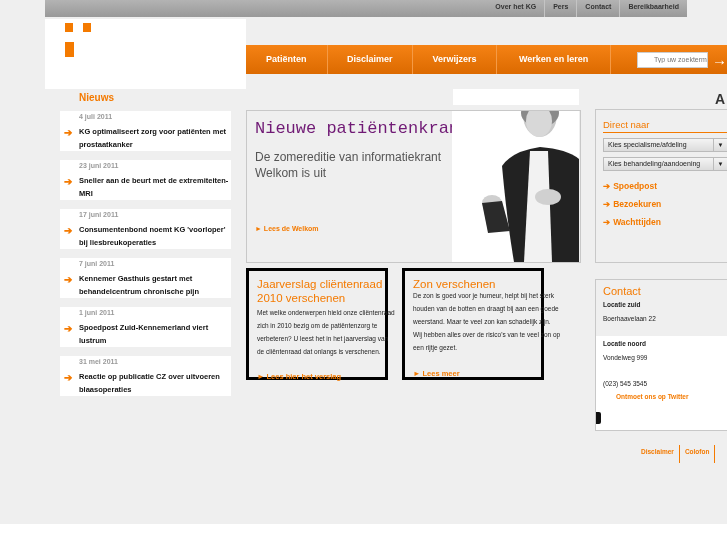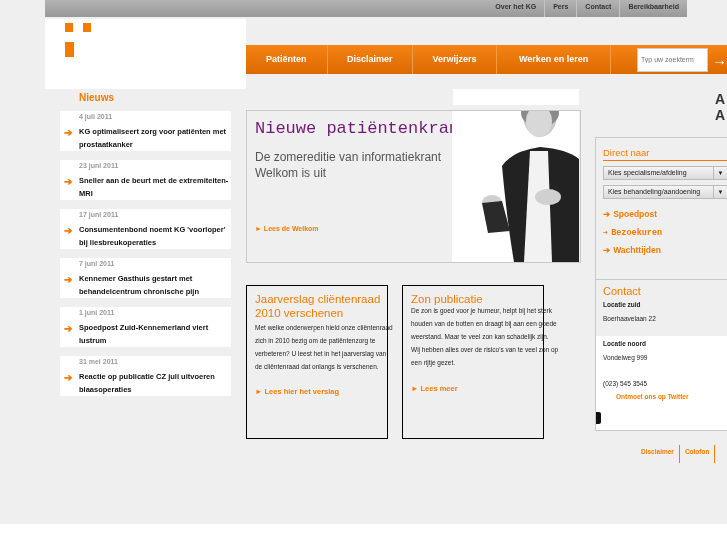--- a/index.html
+++ b/index.html
@@ -19,51 +19,51 @@
   .logo-box { position: absolute; left: 45px; top: 19px; width: 201px; height: 70px; background: #fff; }
   .logo-sq { position: absolute; background: #f47a00; }
   .logo-text { position: absolute; left: 82px; top: 22px; font-size: 18px; line-height: 18px; color: #666a6e;
     font-family: "DejaVu Sans", sans-serif; letter-spacing: -0.3px; }
 
   
   .nav { position: absolute; left: 246px; top: 45px; width: 481px; height: 29px;
     background: linear-gradient(#f58214, #dc6a00); display: flex; align-items: center; }
   .nav-item { color: #fff; font-size: 9px; font-weight: bold; text-align: center; line-height: 29px;
     border-right: 1px solid #f59a45; height: 29px; }
-  .nav-search { margin-left: 26px; width: 71px; height: 24px; background: #fff; border: 1px solid #ccc;
-    font-size: 7px; color: #555; line-height: 14px; padding-left: 3px; font-family: "Liberation Sans", sans-serif; }
+  .nav-search { margin-left: 26px; width: 71px; height: 16px; background: #fff; border: 1px solid #ccc;
+    font-size: 7px; color: #555; line-height: 14px; padding-left: 16px; font-family: "Liberation Sans", sans-serif; }
   .nav-go { color: #fff; font-size: 15px; font-weight: bold; margin-left: 4px; line-height: 29px; }
 
   
   .news-title { position: absolute; left: 79px; top: 92px; font-size: 10px; font-weight: bold; color: #f47a00; }
   .news-item { position: absolute; left: 60px; width: 171px; background: #fff; }
   .news-date { position: absolute; left: 19px; top: 2px; font-size: 7px; font-weight: bold; color: #999; }
   .news-arrow { position: absolute; left: 4px; font-size: 10px; color: #f47a00; font-weight: bold; }
   .news-text { position: absolute; left: 19px; top: 14px; width: 150px; font-size: 7.5px; font-weight: bold;
     color: #111; line-height: 13px; }
 
   
   .feature { position: absolute; left: 246px; top: 110px; width: 335px; height: 153px;
     border: 1px solid #c8c8c8; background: #efefef; }
   .feature-photo-top { position: absolute; left: 453px; top: 89px; width: 126px; height: 16px; background: #fff; }
   .feature-photo { position: absolute; left: 452px; top: 111px; width: 127px; height: 151px; background: #fff; overflow: hidden; }
   .feature-title { position: absolute; left: 8px; top: 8px; font-size: 17px; color: #701a75; font-family: Liberation Mono, monospace; }
   .feature-sub { position: absolute; left: 8px; top: 38px; width: 200px; font-size: 12px; color: #555; line-height: 16px; }
   .feature-link { position: absolute; left: 8px; top: 114px; font-size: 7px; font-weight: bold; color: #f47a00; }
 
   
-  .box { position: absolute; top: 285px; height: 154px; border: 1px solid #000000; background: #efefef; }
+  .box { position: absolute; top: 268px; height: 112px; border: 3px solid #000000; background: #efefef; }
   .box-title { position: absolute; left: 8px; top: 6px; font-size: 11.5px; color: #f47a00; line-height: 14px; }
   .box-body { position: absolute; left: 8px; font-size: 6.5px; color: #222; line-height: 13px; }
   .box-link { position: absolute; left: 8px; font-size: 7.5px; font-weight: bold; color: #f47a00; }
 
   
   .font-size { position: absolute; left: 715px; top: 91px; font-size: 14px; color: #333; font-weight: bold; }
   .direct { position: absolute; left: 595px; top: 109px; width: 132px; height: 154px; border: 1px solid #c8c8c8;
-    border-right: none; background: #efefef; margin-top: 28px; }
+    border-right: none; background: #efefef; }
   .direct-title { position: absolute; left: 7px; top: 9px; font-size: 9.5px; color: #f47a00; }
   .direct-line { position: absolute; left: 7px; top: 22px; width: 125px; height: 1px; background: #f47a00; }
   .select { position: absolute; left: 7px; width: 125px; height: 14px; border: 1px solid #bbb;
     background: linear-gradient(#f4f4f4, #dcdcdc); font-size: 7px; color: #222; line-height: 12px; padding-left: 4px; }
   .select .caret { position: absolute; right: 0; top: 0; width: 14px; height: 12px; border-left: 1px solid #bbb;
     text-align: center; font-size: 6px; line-height: 12px; }
   .quick { position: absolute; left: 7px; font-size: 8.5px; font-weight: bold; color: #f47a00; }
   .quick .arr { margin-right: 3px; }
 
   .contact { position: absolute; left: 595px; top: 279px; width: 132px; height: 152px; border: 1px solid #c8c8c8;
@@ -131,21 +131,21 @@
   <div class="news-text">Kennemer Gasthuis gestart met behandelcentrum chronische pijn</div>
 </div>
 <div class="news-item" style="top:307px;height:40px;">
   <div class="news-date">1 juni 2011</div>
   <span class="news-arrow" style="top:16px;">➔</span>
   <div class="news-text">Spoedpost Zuid-Kennemerland viert lustrum</div>
 </div>
 <div class="news-item" style="top:356px;height:40px;">
   <div class="news-date">31 mei 2011</div>
   <span class="news-arrow" style="top:16px;">➔</span>
-  <div class="news-text">Reactie op publicatie CZ juli uitvoeren blaasoperaties</div>
+  <div class="news-text">Reactie op publicatie CZ over uitvoeren blaasoperaties</div>
 </div>
 
 <div class="feature">
   <div class="feature-title">Nieuwe patiëntenkrant</div>
   <div class="feature-sub">De zomereditie van informatiekrant Welkom is uit</div>
   <div class="feature-link">► Lees de Welkom</div>
 </div>
 <div class="feature-photo-top"></div>
 <div class="feature-photo">
   <svg width="127" height="151" viewBox="0 0 127 151">
@@ -164,42 +164,42 @@
     <ellipse cx="96" cy="86" rx="13" ry="8" fill="#d0d0d0"></ellipse>
   </svg>
 </div>
 
 <div class="box" style="left:246px;width:142px;">
   <div class="box-title" style="width:135px;">Jaarverslag cliëntenraad 2010 verschenen</div>
   <div class="box-body" style="top:35px;width:138px;">Met welke onderwerpen hield onze cliëntenraad zich in 2010 bezig om de patiëntenzorg te verbeteren? U leest het in het jaarverslag van de cliëntenraad dat onlangs is verschenen.</div>
   <div class="box-link" style="top:101px;">► Lees hier het verslag</div>
 </div>
 <div class="box" style="left:402px;width:142px;">
-  <div class="box-title">Zon publicatie</div>
+  <div class="box-title">Zon verschenen</div>
   <div class="box-body" style="top:18px;width:148px;">De zon is goed voor je humeur, helpt bij het sterk houden van de botten en draagt bij aan een goede weerstand. Maar te veel zon kan schadelijk zijn. Wij hebben alles over de risico's van te veel zon op een rijtje gezet.</div>
   <div class="box-link" style="top:98px;">► Lees meer</div>
 </div>
 
 <div class="font-size">A A</div>
 
 <div class="direct">
   <div class="direct-title">Direct naar</div>
   <div class="direct-line"></div>
   <div class="select" style="top:28px;">
     <span>Kies specialisme/afdeling</span>
     <span class="caret">▼</span>
   </div>
   <div class="select" style="top:47px;">
     <span>Kies behandeling/aandoening</span>
     <span class="caret">▼</span>
   </div>
   <div class="quick" style="top:71px;">
     <span class="arr">➔</span><span>Spoedpost</span>
   </div>
-  <div class="quick" style="top:89px;font-family:Liberation Mono, monospace;">
+  <div class="quick" style="top:89px;">
     <span class="arr">➔</span><span>Bezoekuren</span>
   </div>
   <div class="quick" style="top:107px;">
     <span class="arr">➔</span><span>Wachttijden</span>
   </div>
 </div>
 
 <div class="contact">
   <div class="contact-top"></div>
   <div class="contact-title">Contact</div>

